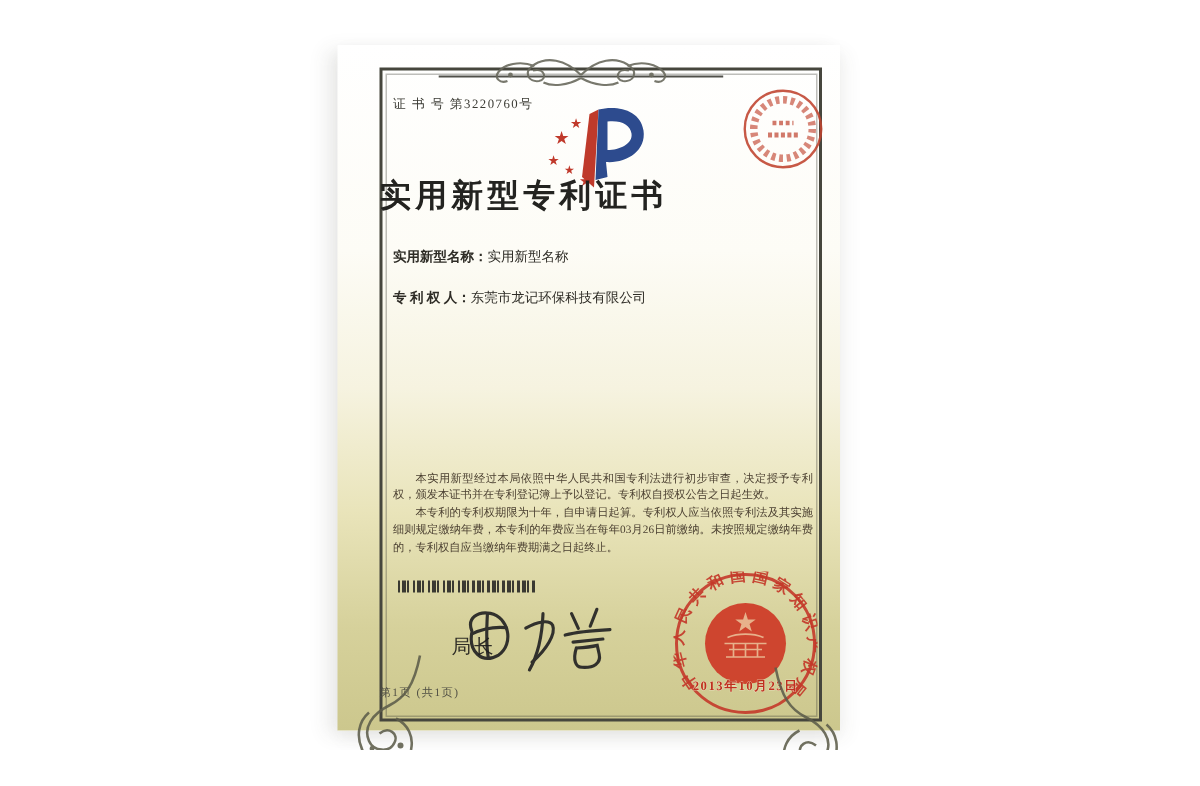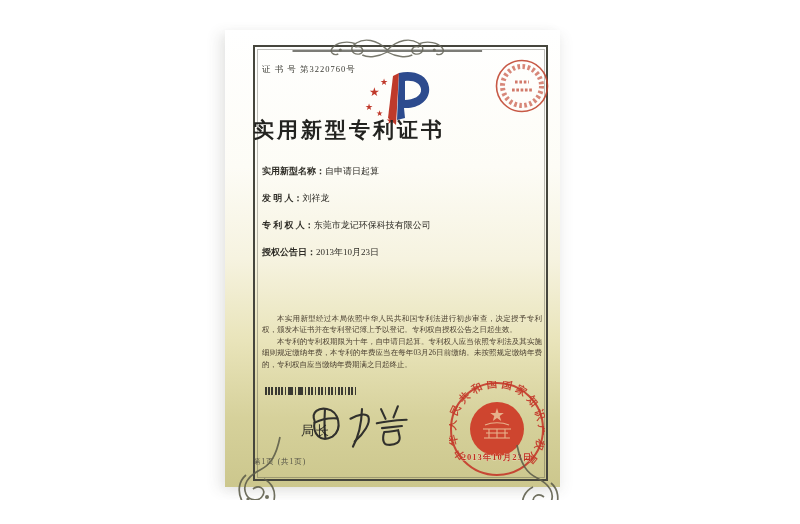--- a/index.html
+++ b/index.html
@@ -71,30 +71,24 @@
       <circle r="25.5" fill="none" stroke="#c0432e" stroke-width="1.6"></circle>
       <circle r="19.5" fill="none" stroke="#c0432e" stroke-width="5" stroke-dasharray="2.6 2.5" opacity="0.72"></circle>
       <path d="M-7,-4 h14" stroke="#c0432e" stroke-width="3" stroke-dasharray="2.6 1.8" opacity="0.8"></path>
       <path d="M-10,4 h20" stroke="#c0432e" stroke-width="3.2" stroke-dasharray="2.7 1.6" opacity="0.8"></path>
     </svg>
 
     <div class="title">实用新型专利证书</div>
 
     <div class="fields">
       <div class="field">
-        <span class="flabel">实用新型名称：</span><span class="fvalue">自申请日起算</span>
-      </div>
-      <div class="field">
-        <span class="flabel">发  明  人：</span><span class="fvalue">刘祥龙</span>
+        <span class="flabel">实用新型名称：</span><span class="fvalue">实用新型名称</span>
       </div>
       <div class="field">
         <span class="flabel">专 利 权 人：</span><span class="fvalue">东莞市龙记环保科技有限公司</span>
-      </div>
-      <div class="field">
-        <span class="flabel">授权公告日：</span><span class="fvalue">2013年10月23日</span>
       </div>
     </div>
 
     <div class="paras">
       <p>本实用新型经过本局依照中华人民共和国专利法进行初步审查，决定授予专利权，颁发本证书并在专利登记簿上予以登记。专利权自授权公告之日起生效。</p>
       <p>本专利的专利权期限为十年，自申请日起算。专利权人应当依照专利法及其实施细则规定缴纳年费，本专利的年费应当在每年03月26日前缴纳。未按照规定缴纳年费的，专利权自应当缴纳年费期满之日起终止。</p>
     </div>
 
     <div class="barcode"></div>
 

